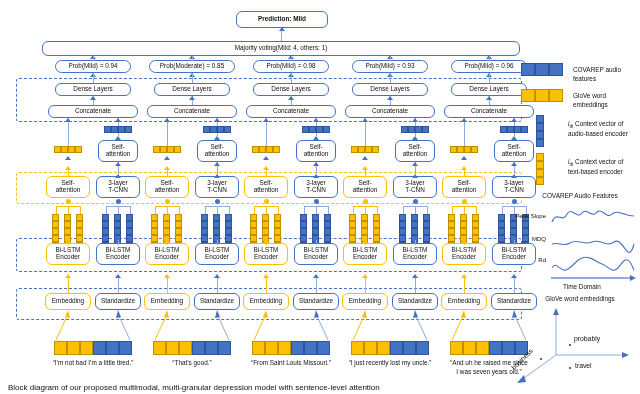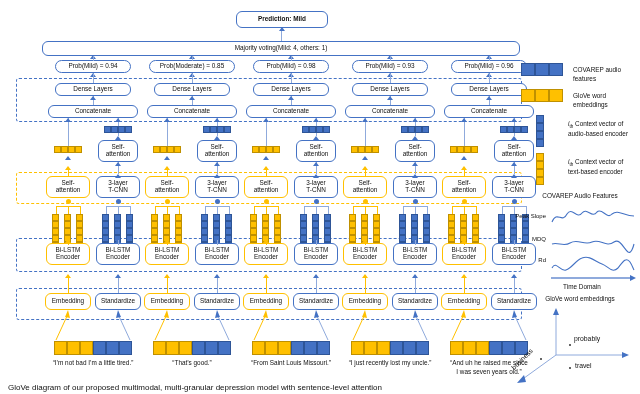--- a/index.html
+++ b/index.html
@@ -831,14 +831,14 @@
     <line x1="50" y1="52" x2="14" y2="78" stroke="#8faadc" stroke-width="1"></line>
     <polygon points="18,72 11,80 20,79" fill="#4472c4"></polygon>
   </svg>
   <div class="dotPt" style="left:569px;top:344px;"></div>
   <div class="embWord" style="left:574px;top:335px;">probably</div>
   <div class="dotPt" style="left:540px;top:358px;"></div>
   <div class="embWord rot" style="left:515px;top:364px;">business</div>
   <div class="dotPt" style="left:569px;top:367px;"></div>
   <div class="embWord" style="left:575px;top:362px;">travel</div>
 
-  <div class="caption">GloVe diagram of our proposed multimodal, multi-granular depression model with sentence-level attention</div>
+  <div class="caption">Block diagram of our proposed multimodal, multi-granular depression model with sentence-level attention</div>
 </div>
 
 </body></html>

